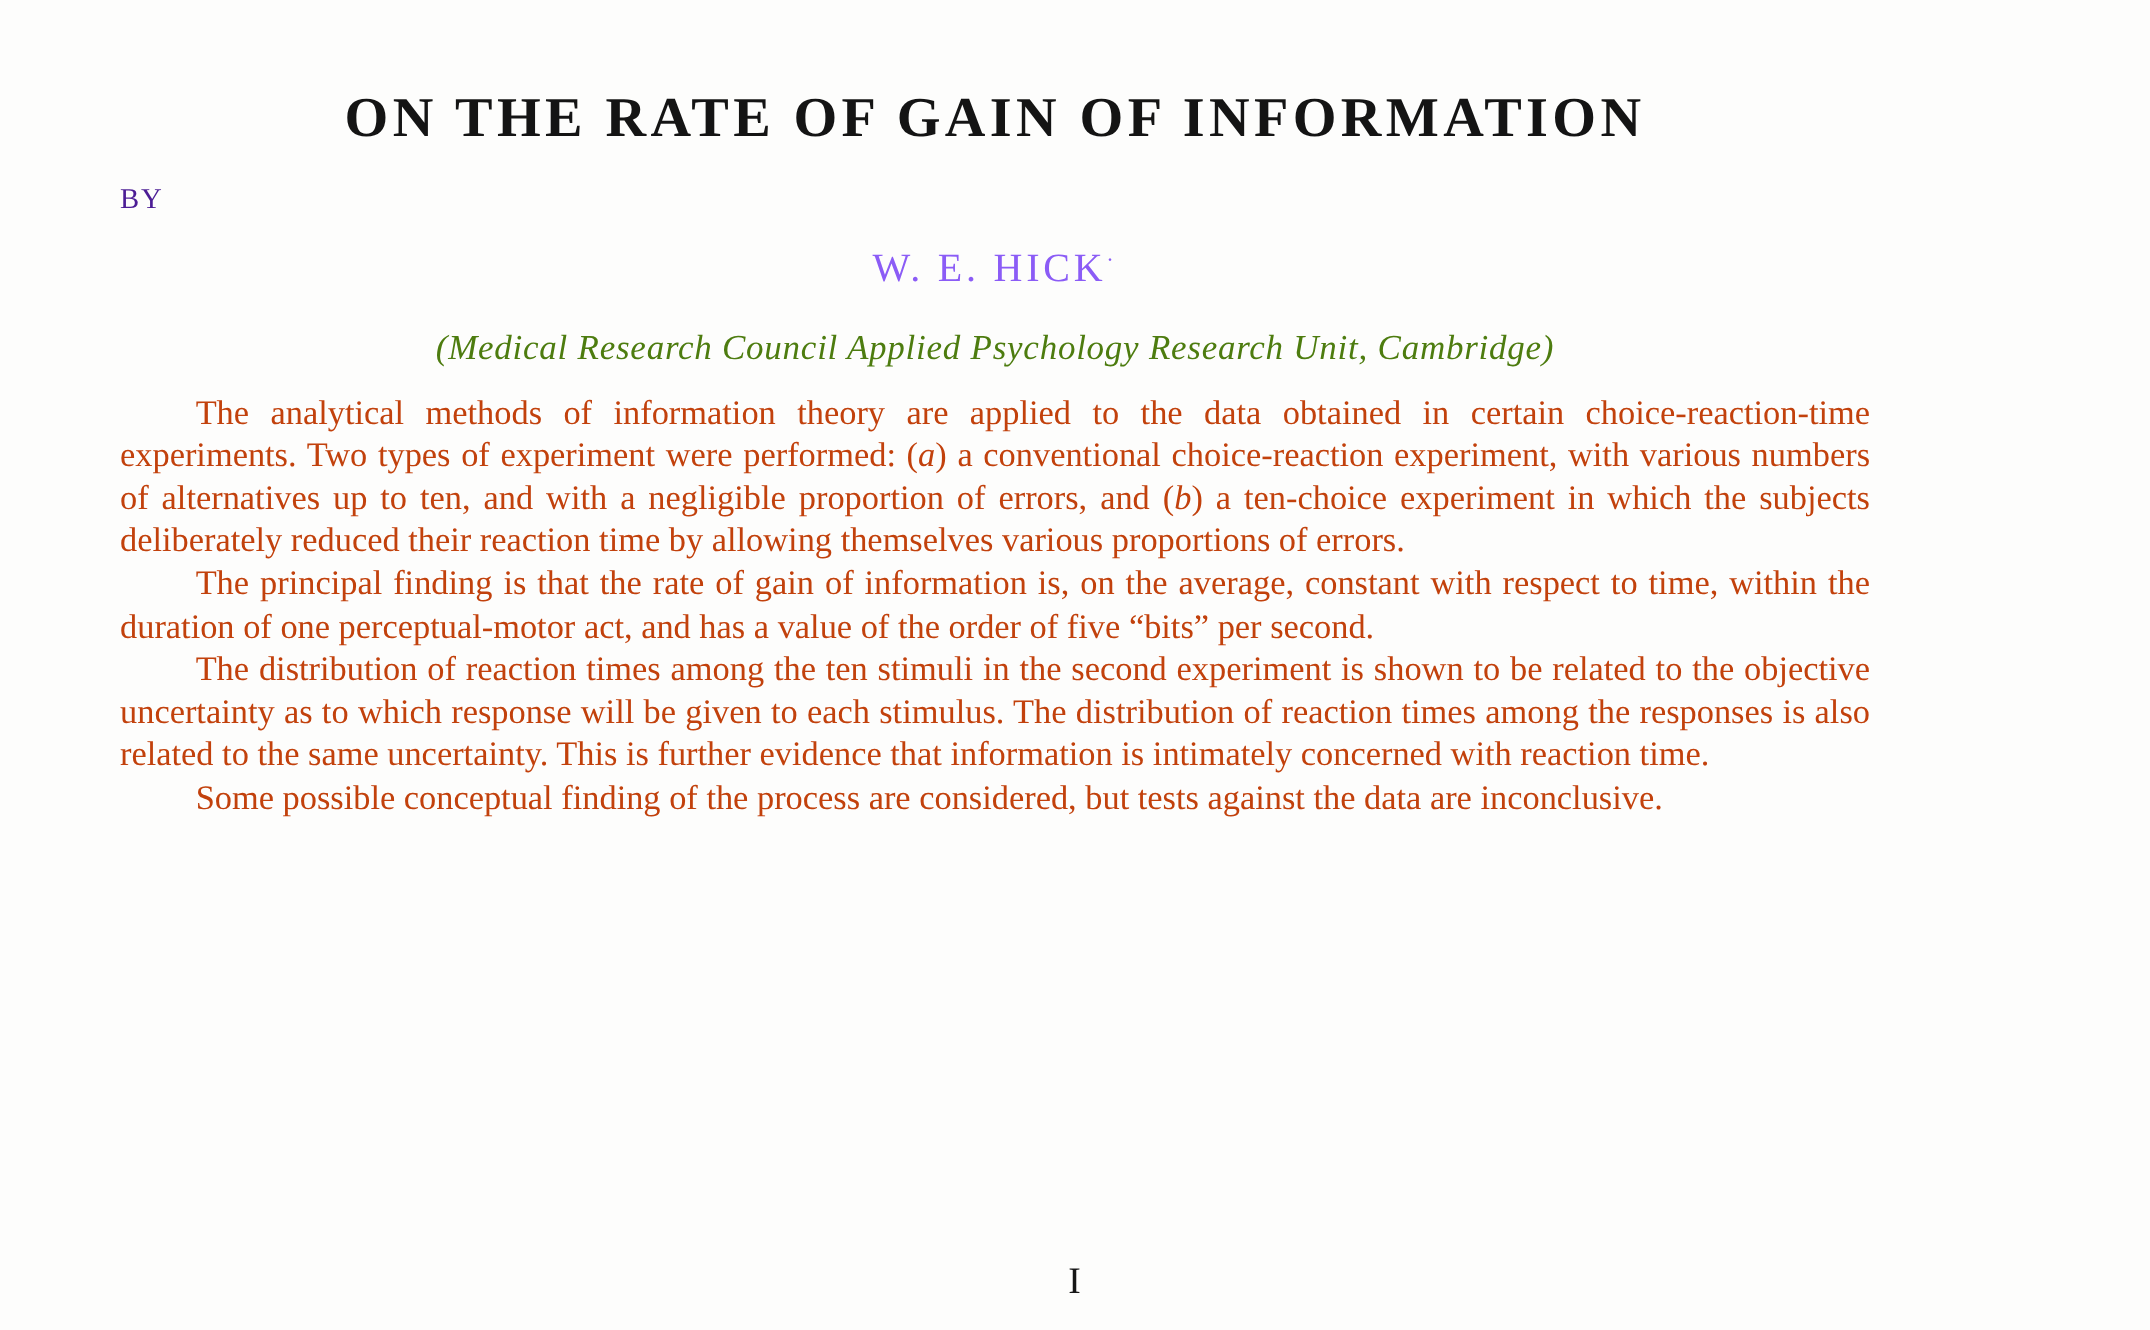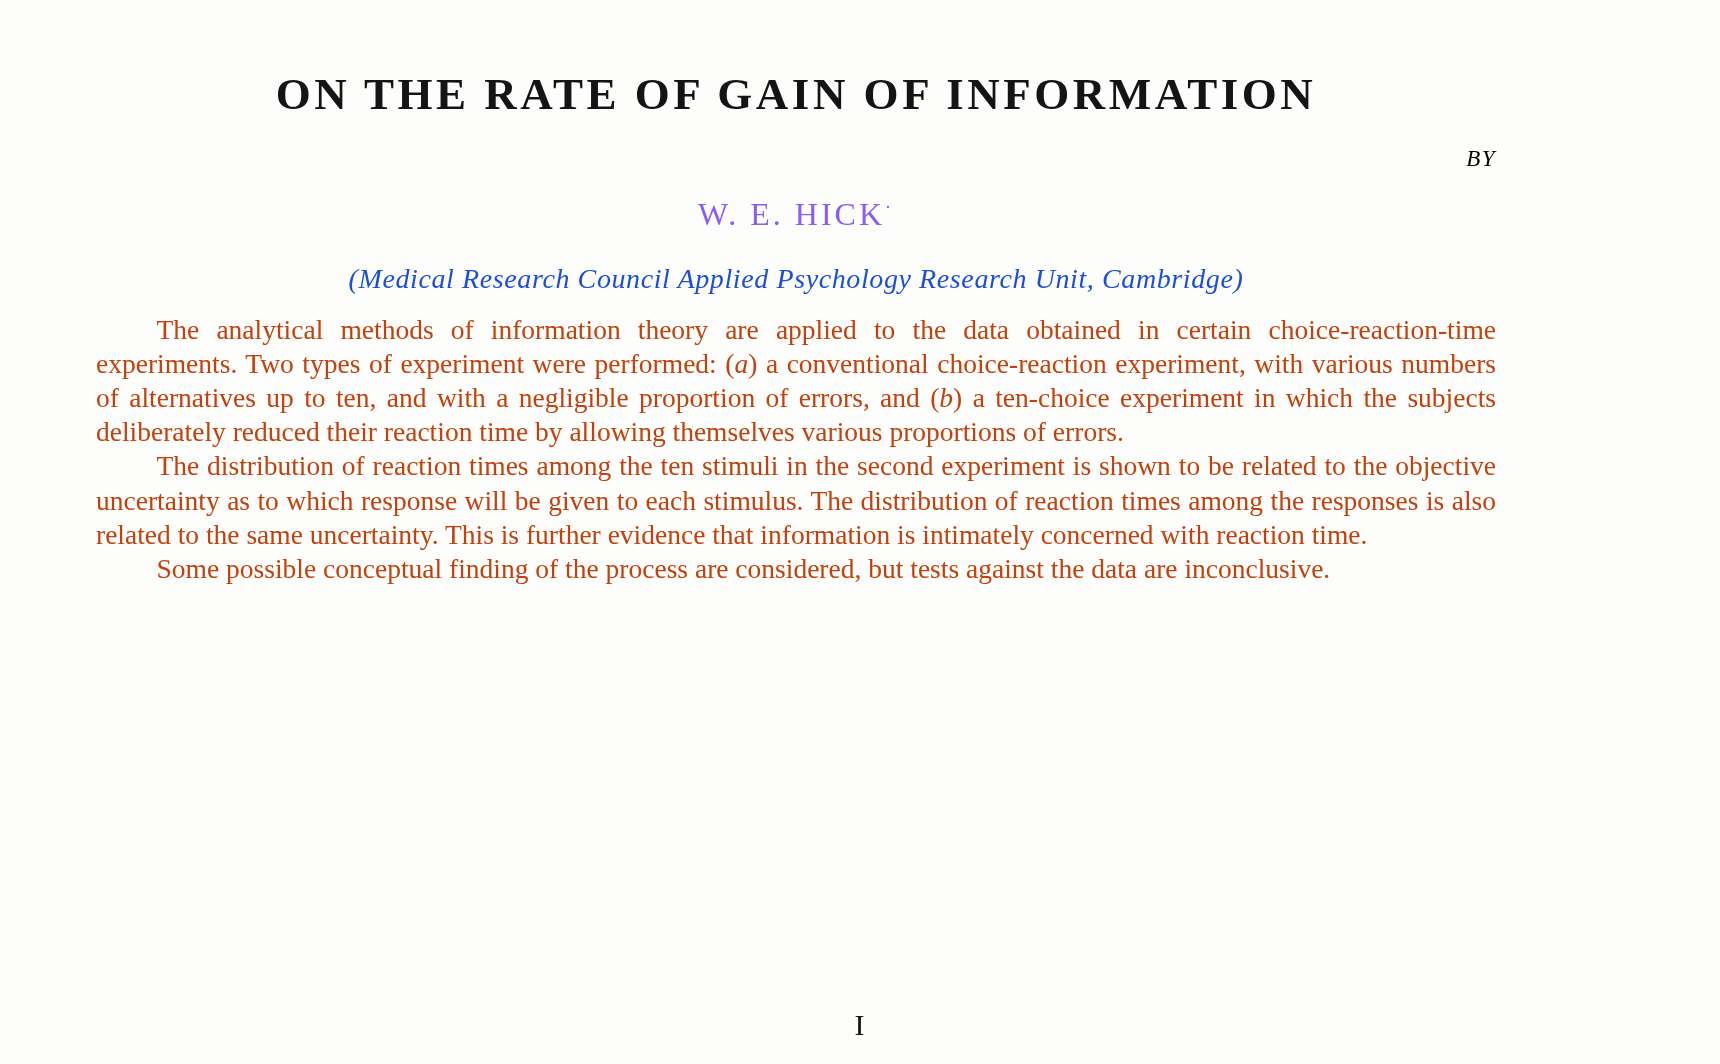--- a/index.html
+++ b/index.html
@@ -31,45 +31,44 @@
     font-size: 45px;
     font-weight: bold;
     letter-spacing: 3.5px;
     text-align: center;
     line-height: 1.1;
     margin: 0 0 26px 0;
     color: #141414;
     white-space: nowrap;
   }
   .byline {
-    text-align: right;
+    text-align: left;
     font-size: 23px;
     letter-spacing: 1.4px;
     margin: 0 0 24px 0;
-    color: #000000;
-    font-style: italic;
+    color: #4c1d95;
   }
   .author {
     text-align: center;
     font-size: 32px;
     letter-spacing: 3px;
     margin: 0 0 30px 0;
     color: #8b5cf6;
   }
   .author .trailing-mark {
     font-size: 18px;
     vertical-align: super;
   }
   .affiliation {
     text-align: center;
     font-size: 28px;
     font-style: italic;
     letter-spacing: 0.6px;
     margin: 0 0 18px 0;
-    color: #1d4ed8;
+    color: #4d7c0f;
   }
   .abstract {
     font-size: 27.5px;
     line-height: 1.245;
     text-align: justify;
     text-justify: inter-word;
     color: #c2410c;
   }
   .abstract p {
     margin: 0;
@@ -98,20 +97,21 @@
     <div class="byline">BY</div>
 
     <div class="author">
       <span>W. E. HICK</span><span class="trailing-mark">·</span>
     </div>
 
     <div class="affiliation">(Medical Research Council Applied Psychology Research Unit, Cambridge)</div>
 
     <div class="abstract">
       <p>The analytical methods of information theory are applied to the data obtained in certain choice-reaction-time experiments.  Two types of experiment were performed: (<i class="it">a</i>) a conventional choice-reaction experiment, with various numbers of alternatives up to ten, and with a negligible proportion of errors, and (<i class="it">b</i>) a ten-choice experiment in which the subjects deliberately reduced their reaction time by allowing themselves various proportions of errors.</p>
+      <p>The principal finding is that the rate of gain of information is, on the average, constant with respect to time, within the duration of one perceptual-motor act, and has a value of the order of five “bits” per second.</p>
       <p>The distribution of reaction times among the ten stimuli in the second experiment is shown to be related to the objective uncertainty as to which response will be given to each stimulus.   The distribution of reaction times among the responses is also related to the same uncertainty.   This is further evidence that information is intimately concerned with reaction time.</p>
       <p>Some possible conceptual finding of the process are considered, but tests against the data are inconclusive.</p>
     </div>
 
   </div>
 
   <div class="folio">I</div>
 </div>
 
 </body></html>

